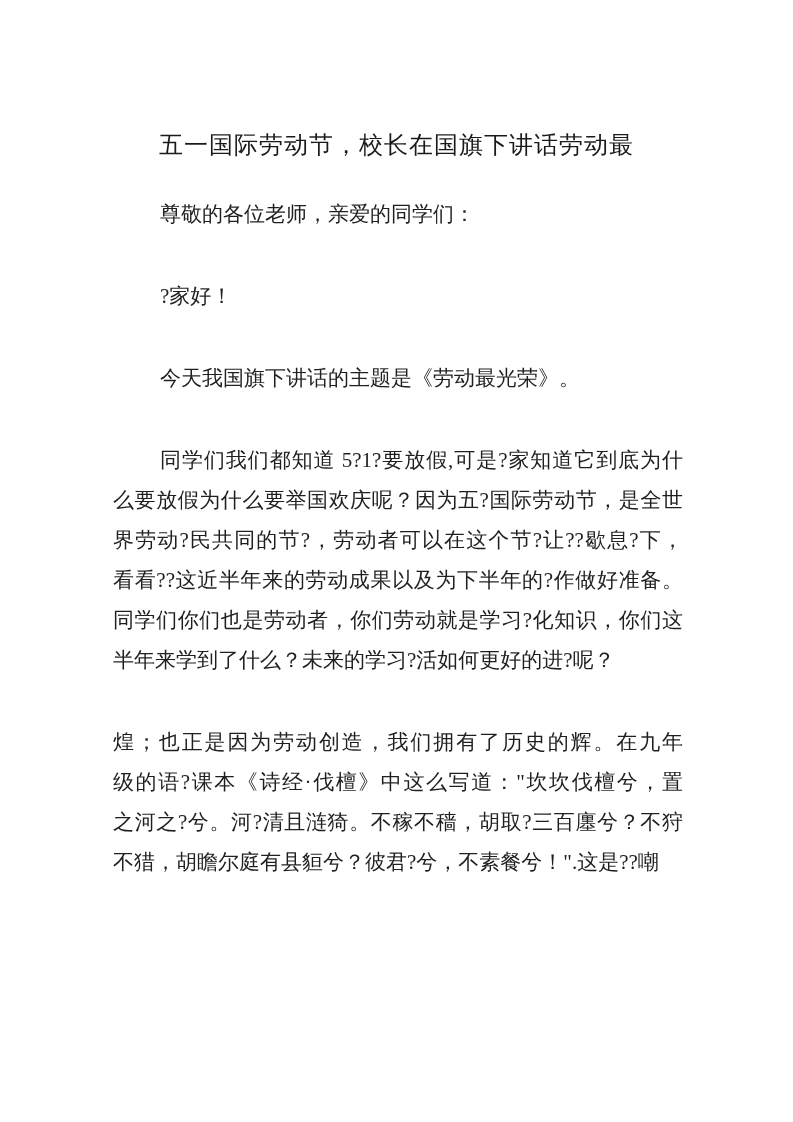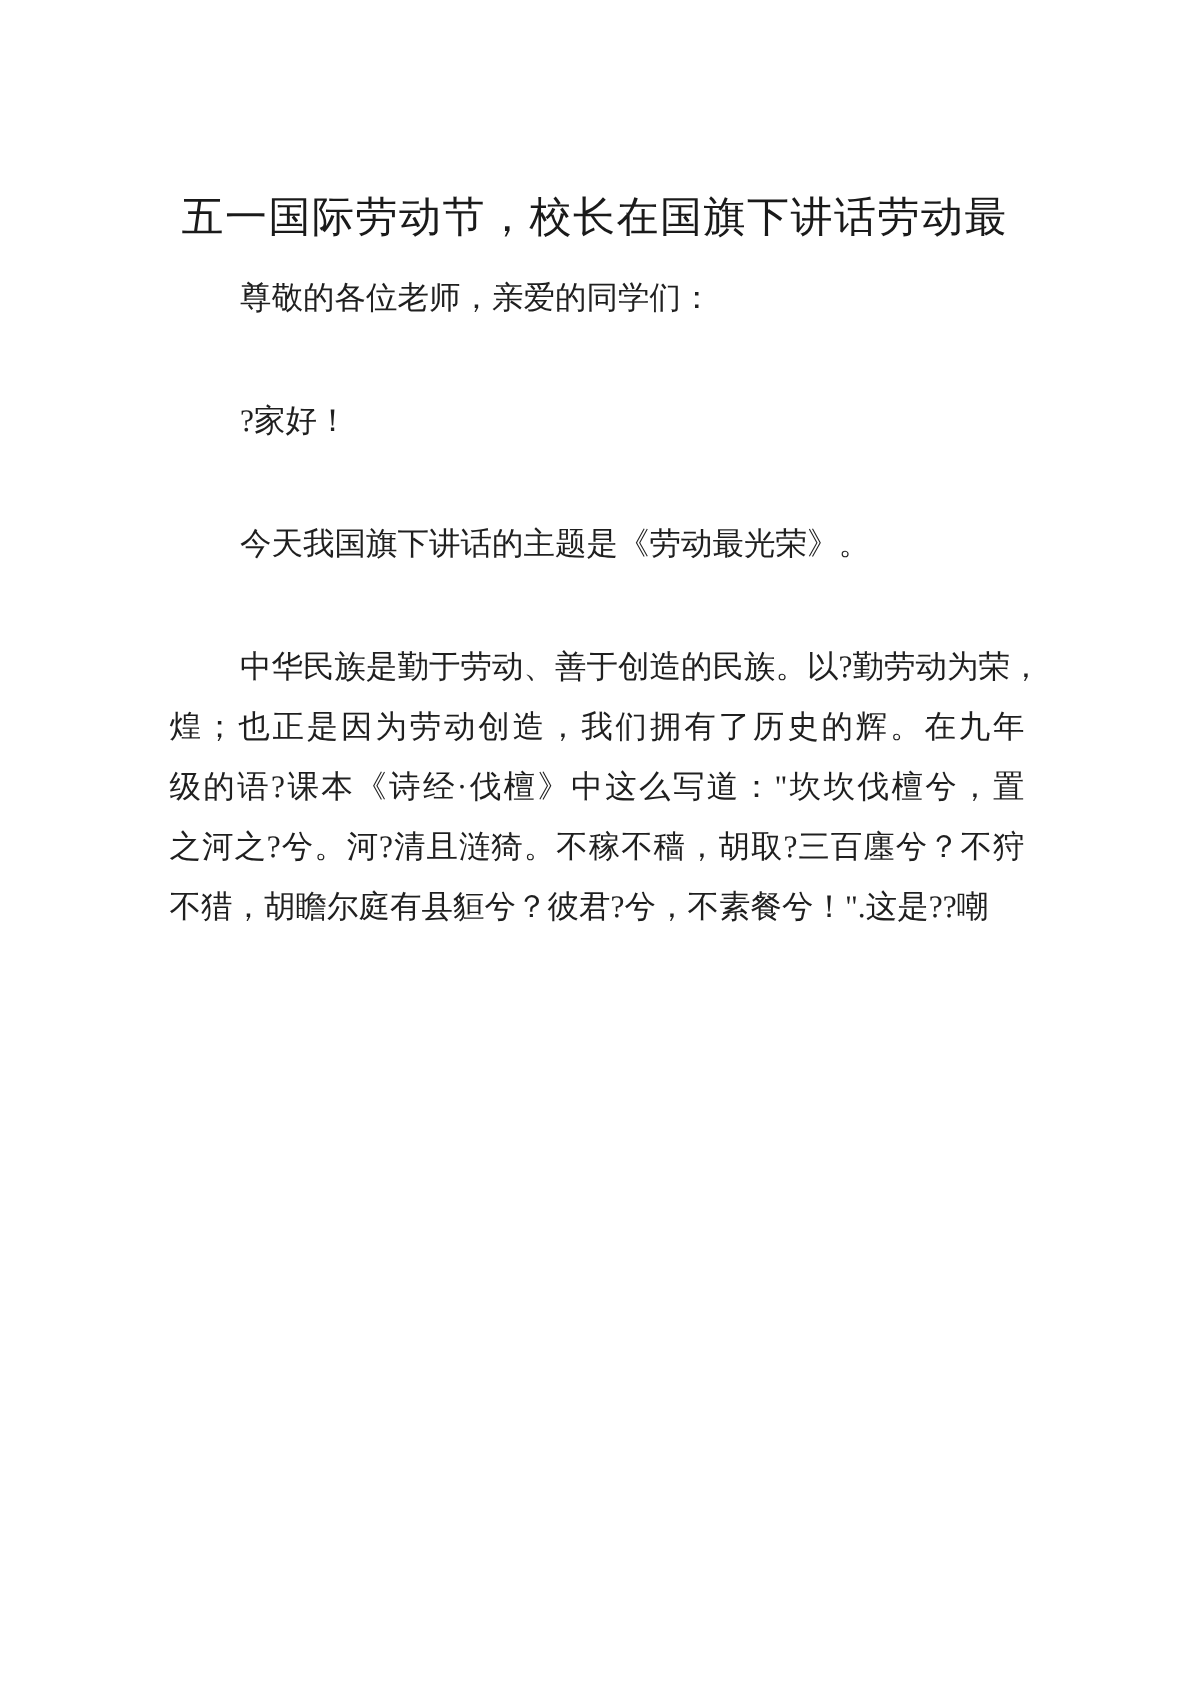--- a/index.html
+++ b/index.html
@@ -18,30 +18,30 @@
     width: 793px;
     height: 1122px;
     background: #ffffff;
     box-sizing: border-box;
     padding-top: 113px;
   }
   .doc-title {
     width: 586px;
     margin: 0 auto;
     text-align: center;
-    font-size: 28px;
+    font-size: 24px;
     line-height: 65px;
     font-weight: 500;
     letter-spacing: 1px;
     color: #1a1a1a;
   }
   .doc-body {
     width: 570px;
     margin-left: 113px;
-    margin-top: 0;
+    margin-top: 16px;
     font-size: 21px;
     line-height: 40px;
     color: #1f1f1f;
   }
   .para {
     margin: 0 0 42px 0;
   }
   .ln {
     text-align: justify;
     text-align-last: justify;
@@ -65,20 +65,27 @@
       <div class="para">
         <div class="ln first last">尊敬的各位老师，亲爱的同学们：</div>
       </div>
       <div class="para">
         <div class="ln first last">?家好！</div>
       </div>
       <div class="para">
         <div class="ln first last">今天我国旗下讲话的主题是《劳动最光荣》。</div>
       </div>
       <div class="para">
-        <div class="ln first">中华民族是勤于劳动、善于创造的民族。以?勤劳动为荣，</div>
+        <div class="ln first">同学们我们都知道 5?1?要放假,可是?家知道它到底为什</div>
+        <div class="ln">么要放假为什么要举国欢庆呢？因为五?国际劳动节，是全世</div>
+        <div class="ln">界劳动?民共同的节?，劳动者可以在这个节?让??歇息?下，</div>
+        <div class="ln">看看??这近半年来的劳动成果以及为下半年的?作做好准备。</div>
+        <div class="ln">同学们你们也是劳动者，你们劳动就是学习?化知识，你们这</div>
+        <div class="ln last">半年来学到了什么？未来的学习?活如何更好的进?呢？</div>
+      </div>
+      <div class="para">
         <div class="ln">煌；也正是因为劳动创造，我们拥有了历史的辉。在九年</div>
         <div class="ln">级的语?课本《诗经·伐檀》中这么写道："坎坎伐檀兮，置</div>
         <div class="ln">之河之?兮。河?清且涟猗。不稼不穑，胡取?三百廛兮？不狩</div>
         <div class="ln last">不猎，胡瞻尔庭有县貆兮？彼君?兮，不素餐兮！".这是??嘲</div>
       </div>
     </div>
 </div>
 
 </body></html>

